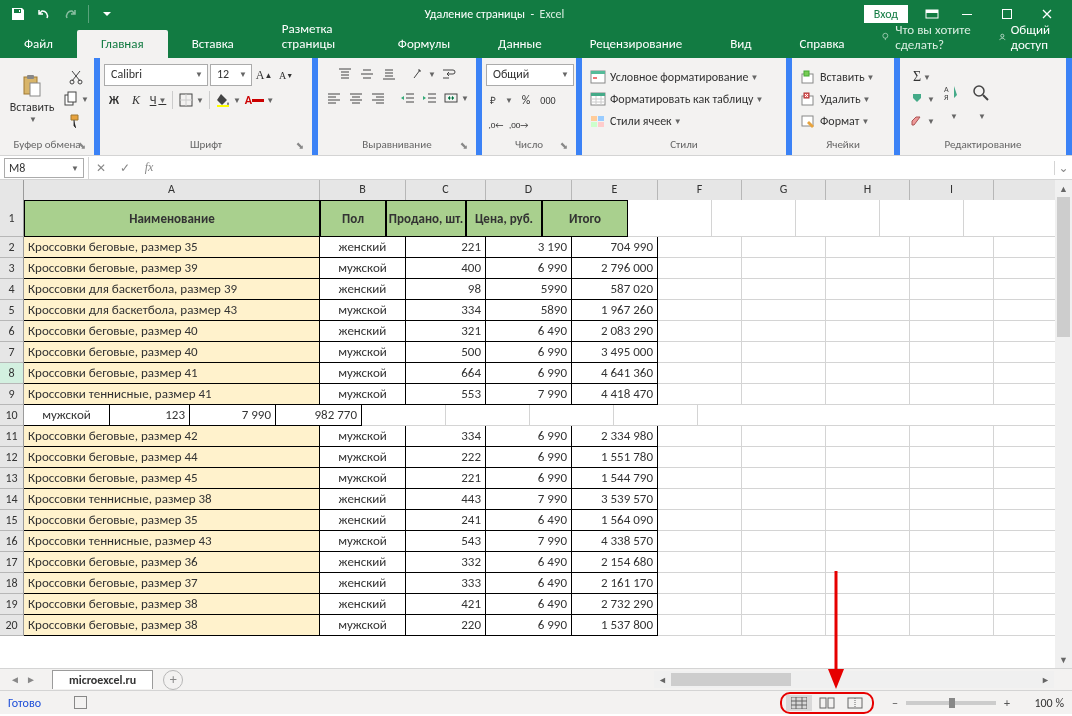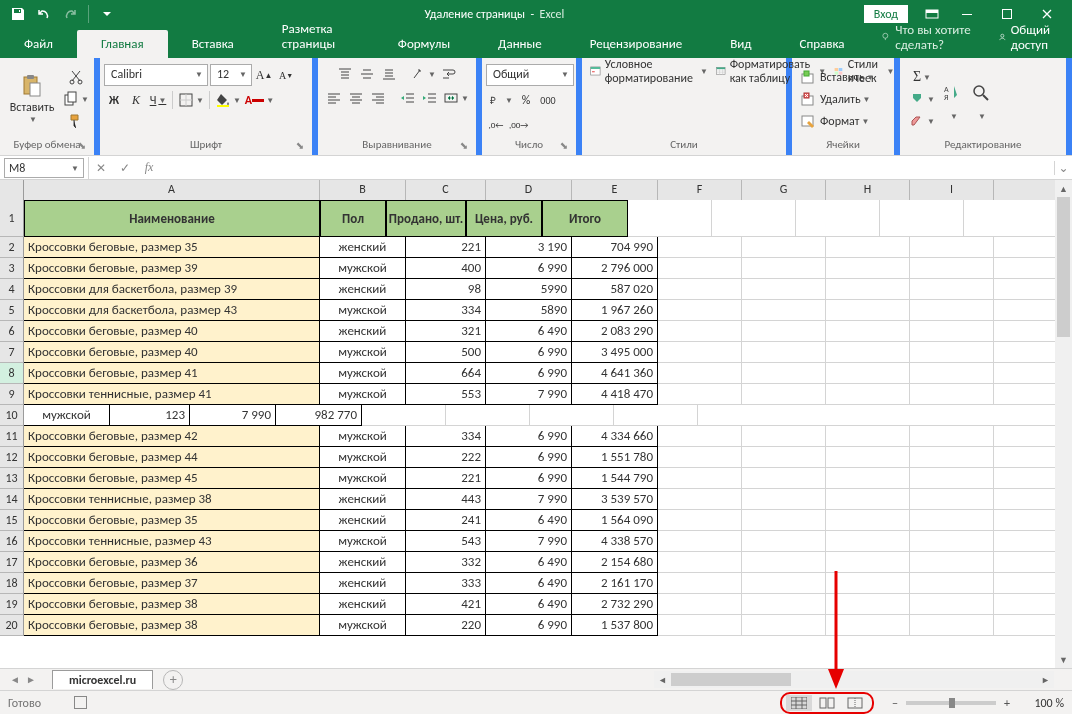--- a/index.html
+++ b/index.html
@@ -88,21 +88,21 @@
 .st-nav span { width: 14px; text-align: center; cursor: pointer; font-size: 10px; }
 .sheet-tab { background: #fff; border: 1px solid #9b9b9b; border-bottom: none; padding: 2px 16px; font-size: 12px; font-weight: bold; cursor: pointer; margin-left: 6px; }
 .add-sheet { width: 20px; height: 20px; border: 1px solid #b7b7b7; border-radius: 10px; margin-left: 10px; display: flex; align-items: center; justify-content: center; color: #888; cursor: pointer; font-size: 14px; }
 .hscroll { position: absolute; right: 18px; bottom: 2px; width: 400px; height: 17px; background: #f0f0f0; display: flex; }
 .hs-btn { width: 17px; display: flex; align-items: center; justify-content: center; font-size: 9px; color: #666; cursor: pointer; }
 .hs-track { flex: 1; position: relative; }
 .hs-thumb { position: absolute; top: 2px; bottom: 2px; left: 0; width: 120px; background: #cdcdcd; cursor: pointer; }
 
 
 .statusbar { height: 24px; background: #f3f2f1; border-top: 1px solid #d4d4d4; display: flex; align-items: center; font-size: 12px; padding: 0 8px; }
-.status-left { flex: 1; color: #737373; }
+.status-left { flex: 1; color: #1d4ed8; }
 .view-btns { display: flex; border: 2px solid #e60000; border-radius: 10px; padding: 1px 4px; gap: 2px; }
 .view-btn { width: 26px; height: 16px; display: flex; align-items: center; justify-content: center; cursor: pointer; }
 .view-btn.active { background: #d8d8d8; }
 .zoom { display: flex; align-items: center; margin-left: 14px; gap: 4px; }
 .zoom-btn { width: 14px; text-align: center; cursor: pointer; color: #555; }
 .zoom-slider { width: 90px; height: 4px; background: #ccc; position: relative; }
 .zoom-thumb { position: absolute; top: -3px; left: 43px; width: 6px; height: 10px; background: #888; }
 .zoom-pct { margin-left: 6px; width: 40px; text-align: right; }
 
 
@@ -367,21 +367,21 @@
       </div>
       <div class="btn-row">
         <div class="rib-btn" style="font-size:9px">,0←</div>
         <div class="rib-btn" style="font-size:9px">,00→</div>
       </div>
     </div>
     <div class="group-label"><span>Число</span><span class="launcher">⬊</span></div>
   </div>
 
   <div class="group" style="width:210px">
-    <div class="group-body" style="flex-direction:row;align-items:stretch;">
+    <div class="group-body" style="flex-direction:column;align-items:stretch;justify-content:center">
       <div class="style-item">
           <svg class="ic" viewBox="0 0 16 16">
             <rect x="1" y="2" width="14" height="12" fill="#fff" stroke="#888"></rect>
             <rect x="1" y="2" width="14" height="3" fill="#5b9"></rect>
             <rect x="3" y="8" width="4" height="2" fill="#e77"></rect>
           </svg>
           <span>Условное форматирование</span>
           <span class="drop-arrow">▼</span>
         </div>
       <div class="style-item">
@@ -638,21 +638,21 @@
         <div class="blank-cell cX"></div>
         <div class="blank-cell cX"></div>
         <div class="blank-cell" style="flex:1"></div>
       </div>
       <div class="row data-row">
         <div class="row-h">11</div>
         <div class="cell cA">Кроссовки беговые, размер 42</div>
         <div class="cell cB">мужской</div>
         <div class="cell cC">334</div>
         <div class="cell cD">6 990</div>
-        <div class="cell cE">4 334 660</div>
+        <div class="cell cE">2 334 980</div>
         <div class="blank-cell cX"></div>
         <div class="blank-cell cX"></div>
         <div class="blank-cell cX"></div>
         <div class="blank-cell cX"></div>
         <div class="blank-cell" style="flex:1"></div>
       </div>
       <div class="row data-row">
         <div class="row-h">12</div>
         <div class="cell cA">Кроссовки беговые, размер 44</div>
         <div class="cell cB">мужской</div>

